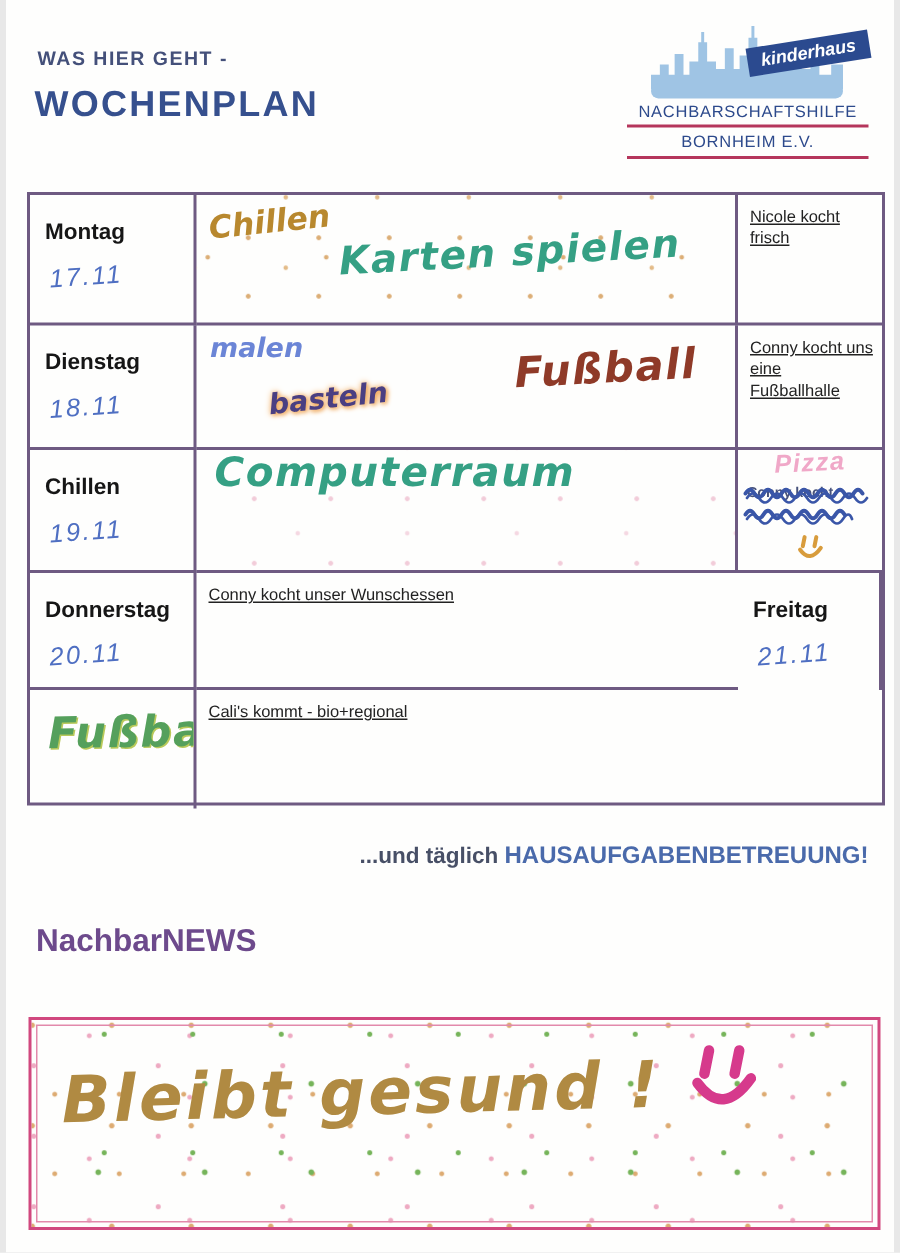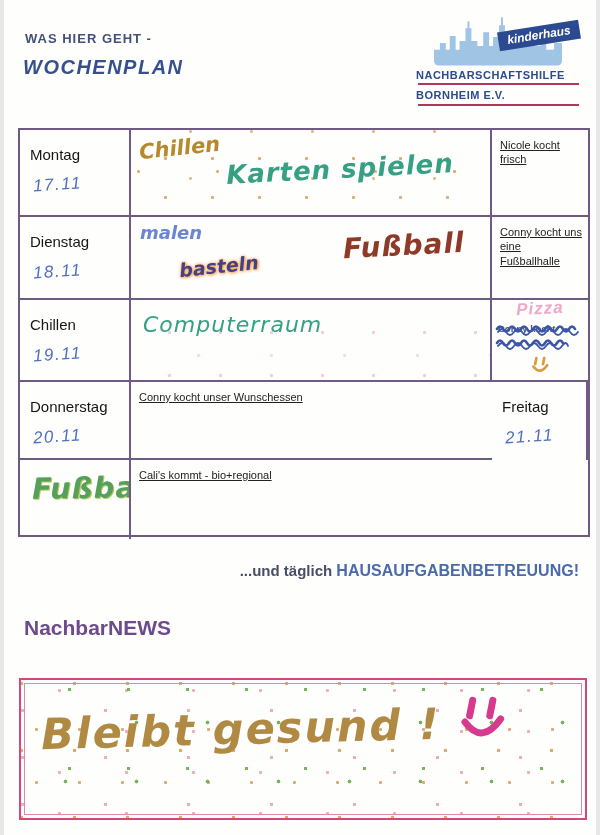--- a/index.html
+++ b/index.html
@@ -3,44 +3,44 @@
 <meta charset="utf-8">
 <title>Wochenplan</title>
 <style>
   html,body{margin:0;padding:0;background:#e8e8e8;}
   #page{position:relative;width:592px;height:835px;background:#fefefd;overflow:hidden;
         font-family:"Liberation Sans",sans-serif;margin:0 auto;}
 
   
   .kicker{position:absolute;left:21px;top:31px;font-size:13px;font-weight:bold;
           letter-spacing:1px;color:#44507a;}
-  .title{position:absolute;left:19px;top:56px;font-size:20px;font-weight:bold;
-         letter-spacing:1.5px;color:#36508e;font-style:italic;}
+  .title{position:absolute;left:19px;top:56px;font-size:24px;font-weight:bold;
+         letter-spacing:1.5px;color:#36508e;}
 
   .logo{position:absolute;left:412px;top:8px;width:165px;}
   .skyline{position:absolute;left:18px;top:8px;width:128px;height:50px;color:#9fc4e4;}
   .badge{position:absolute;left:82px;top:18px;transform:rotate(-9deg);
          background:#2b4a8f;color:#fff;font-style:italic;font-weight:bold;
          font-size:12px;padding:2px 9px 3px;white-space:nowrap;}
-  .orgline{position:absolute;left:0;width:165px;color:#2d4a8c;
-           font-size:11px;font-weight:bold;letter-spacing:0.5px;}
+  .orgline{position:absolute;left:0;width:165px;text-align:center;color:#2d4a8c;
+           font-size:11px;font-weight:normal;letter-spacing:0.5px;}
   .org1{top:61px;} .org2{top:81px;}
   .redline{position:absolute;left:2px;width:161px;height:2px;background:#b5365c;}
   .rl1{top:75px;} .rl2{top:96px;}
 
   
   .plan{position:absolute;left:14px;top:128px;width:572px;height:409px;
         display:grid;grid-template-columns:111px 1fr 96px;
         grid-template-rows:87px 83px 82px 78px 79px;
         border:2px solid #6e5a82;box-sizing:border-box;}
   .cell{border-right:2px solid #6e5a82;border-bottom:2px solid #6e5a82;
         box-sizing:border-box;position:relative;overflow:hidden;}
   .c-last{border-right:none;} .r-last{border-bottom:none;}
   .daycell{padding:16px 6px 0 10px;}
-  .dayname{font-size:15px;font-weight:normal;color:#161616;}
+  .dayname{font-size:15px;font-weight:bold;color:#161616;}
   .daydate{display:inline-block;margin-top:12px;padding-left:3px;font-style:italic;
            font-size:17px;letter-spacing:1.5px;color:#4f6fc2;transform:rotate(-4deg);}
   .mealcell{padding:8px 5px 0 8px;font-size:11px;line-height:1.3;color:#222;text-decoration:underline;}
 
   .hw{position:absolute;font-style:italic;white-space:nowrap;
       font-family:"DejaVu Sans",sans-serif;}
 
   .dots-tan{background-image:
       radial-gradient(circle,#dcae76 1.3px,transparent 1.9px),
       radial-gradient(circle,#e3bb88 1.2px,transparent 1.8px),
@@ -131,21 +131,21 @@
       <span class="hw" style="left: 48px; top: 38px; font-size: 19px; font-weight: 600; transform: rotate(-6deg); text-shadow: rgb(240, 168, 90) 0px 0px 4px, rgb(240, 168, 90) 1px 1px 3px; color: rgb(74, 63, 130);">basteln</span>
       <span class="hw" style="left: 212px; top: 12px; font-size: 28px; font-weight: bold; transform: rotate(-3deg); letter-spacing: 1px; color: rgb(143, 58, 40);">Fußball</span>
     </div>
     <div class="cell c-last mealcell">Conny kocht uns eine Fußballhalle</div>
 
     <div class="cell daycell">
       <div class="dayname">Chillen</div>
       <div class="daydate">19.11</div>
     </div>
     <div class="cell dots-pink">
-      <span class="hw" style="left: 12px; top: 12px; font-size: 22px; font-weight: 400; letter-spacing: 1px; color: rgb(53, 160, 132);">Computerraum</span>
+      <span class="hw" style="left: 12px; top: 0; font-size: 27px; font-weight: 700; letter-spacing: 1px; color: rgb(53, 160, 132);">Computerraum</span>
     </div>
     <div class="cell c-last mealcell">
       <span class="pizza" style="color: rgb(240, 168, 200);">Pizza</span>
       <div class="scribble-wrap">
         <span class="scribble-text">Conny kocht</span>
         <svg class="scribble-svg" viewBox="0 0 88 34" style="color: rgb(58, 86, 168);">
           <g fill="none" stroke="currentColor" stroke-linecap="round">
             <path stroke-width="2.6" d="M2 8 Q5 3 8 8 T14 8 T20 8 T26 8 T32 8 T38 8 T44 8 T50 8 T56 8 T62 8 T68 8 T74 8 T80 8"></path>
             <path stroke-width="1.8" d="M3 11 Q7 5 11 11 T19 11 T27 11 T35 11 T43 11 T51 11 T59 11 T67 11 T75 11 T83 11"></path>
             <path stroke-width="2.6" d="M2 22 Q5 17 8 22 T14 22 T20 22 T26 22 T32 22 T38 22 T44 22 T50 22 T56 22 T62 22 T68 22"></path>

